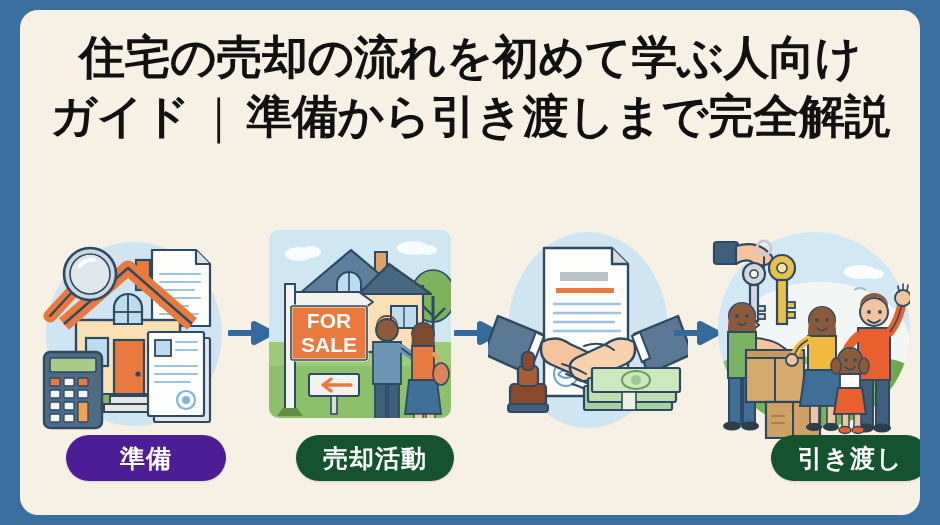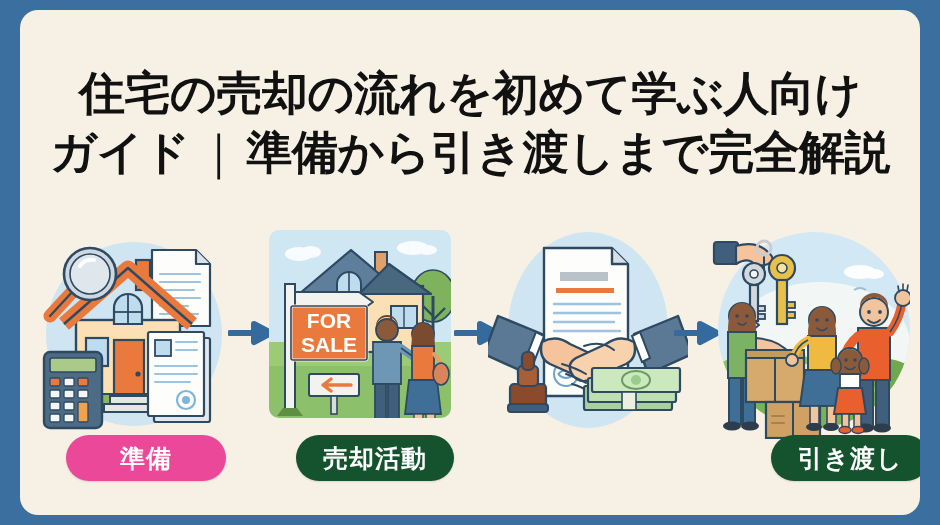--- a/index.html
+++ b/index.html
@@ -24,21 +24,21 @@
     position:absolute;left:0;right:0;top:18px;
     text-align:center;
     color:#111111;
     font-weight:bold;
     font-size:46px;
     line-height:1.28;
     letter-spacing:-0.5px;
     padding:0 12px;
     box-sizing:border-box;
   }
-  .title .l1{display:block;margin-top:36px;}
+  .title .l1{display:block;}
   .title .l2{display:block;}
   .sep{padding:0 6px;font-weight:normal;}
 
   
   .flow{
     position:absolute;left:0;right:0;top:214px;height:215px;
   }
   .panel{
     position:absolute;top:0;width:200px;height:215px;
   }
@@ -61,21 +61,21 @@
     height:46px;
     border-radius:23px;
     color:#ffffff;
     font-size:25px;
     font-weight:bold;
     display:flex;align-items:center;justify-content:center;
     letter-spacing:1px;
     box-shadow:0 1px 2px rgba(0,0,0,.12);
     white-space:nowrap;
   }
-  .pill-blue{background:#ec4899;}
+  .pill-blue{background:#4c1d95;}
   .pill-orange{background:#14532d;}
   .k1{left:46px;width:160px;}
   .k2{left:276px;width:158px;}
   .k3{left:508px;width:146px;}
   .k4{left:751px;width:158px;}
 
   svg{display:block;}
 </style>
 </head>
 <body>

